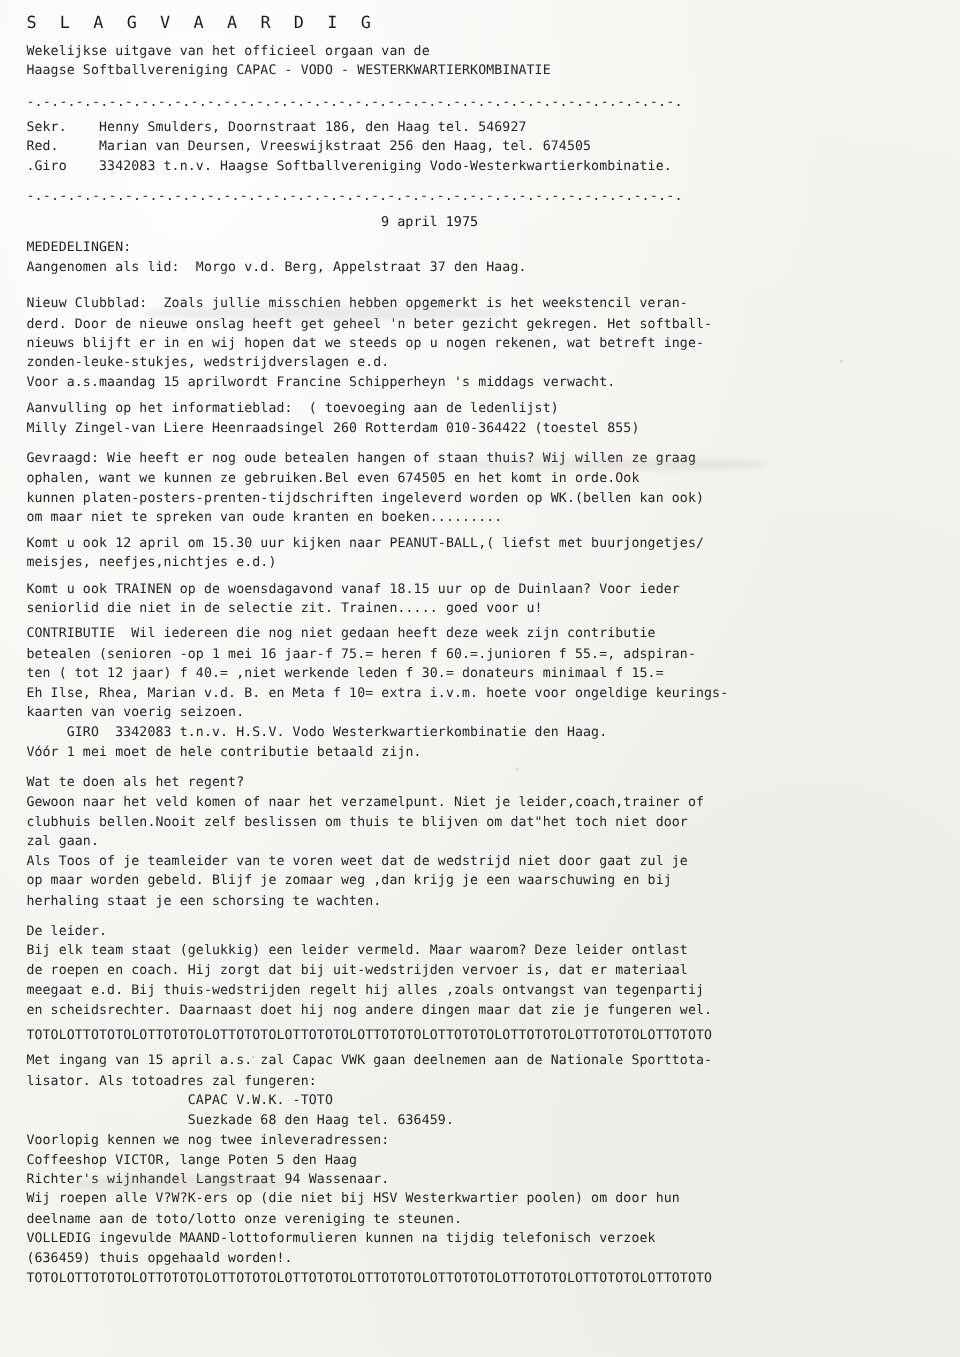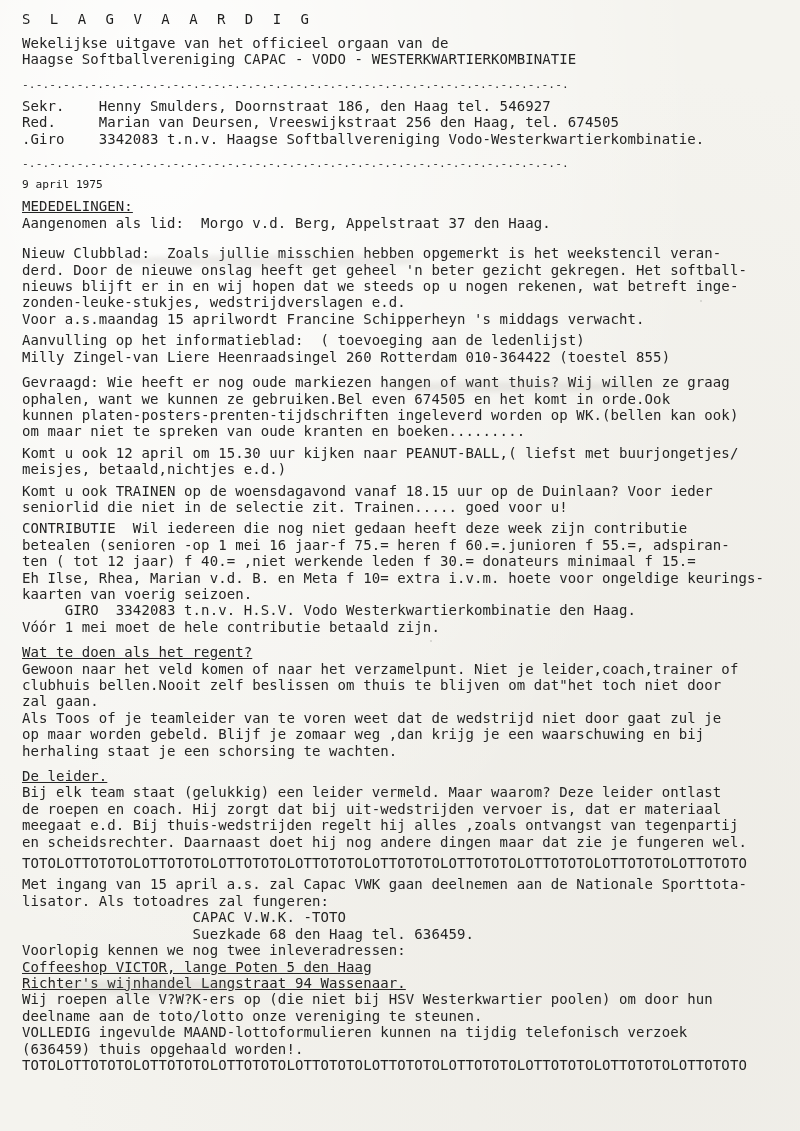--- a/index.html
+++ b/index.html
@@ -26,45 +26,45 @@
       radial-gradient(ellipse at 85% 85%, rgba(236,234,228,0.8), rgba(244,243,238,0) 65%),
       #f4f3ee;
   }
   .content {
     position: absolute;
     left: 22px;
     top: 8px;
     width: 760px;
   }
   .ln {
-    font-size: 14px;
+    font-size: 11px;
     line-height: 16.4px;
     white-space: pre;
     letter-spacing: 0.1px;
     color: #242424;
   }
   .title {
     font-size: 14px;
     letter-spacing: 5.5px;
     line-height: 22px;
     color: #1d1d1d;
     white-space: pre;
   }
-  .u { text-decoration: underline; }
+  .u { }
   .dotrule {
     font-size: 11.2px;
     line-height: 16px;
     white-space: pre;
     letter-spacing: 0.1px;
     color: #2a2a2a;
   }
   .blank { height: 9px; }
   .blank-sm { height: 5px; }
   .right {
-    text-align: left;
+    text-align: center;
     font-size: 11.2px;
     line-height: 16.4px;
     white-space: pre;
     padding-right: 88px;
   }
   
   .speck {
     position: absolute;
     background: rgba(120,118,110,0.28);
     border-radius: 50%;
@@ -125,27 +125,27 @@
     <div class="ln">zonden-leuke-stukjes, wedstrijdverslagen e.d.</div>
     <div class="ln">Voor a.s.maandag 15 aprilwordt Francine Schipperheyn 's middags verwacht.</div>
 
     <div class="blank-sm"></div>
 
     <div class="ln">Aanvulling op het informatieblad:  ( toevoeging aan de ledenlijst)</div>
     <div class="ln">Milly Zingel-van Liere Heenraadsingel 260 Rotterdam 010-364422 (toestel 855)</div>
 
     <div class="blank"></div>
 
-    <div class="ln">Gevraagd: Wie heeft er nog oude markiezen hangen of want thuis? Wij willen ze graag</div>
+    <div class="ln">Gevraagd: Wie heeft er nog oude betealen hangen of staan thuis? Wij willen ze graag</div>
     <div class="ln">ophalen, want we kunnen ze gebruiken.Bel even 674505 en het komt in orde.Ook</div>
     <div class="ln">kunnen platen-posters-prenten-tijdschriften ingeleverd worden op WK.(bellen kan ook)</div>
     <div class="ln">om maar niet te spreken van oude kranten en boeken.........</div>
     <div class="blank-sm"></div>
     <div class="ln">Komt u ook 12 april om 15.30 uur kijken naar PEANUT-BALL,( liefst met buurjongetjes/</div>
-    <div class="ln">meisjes, betaald,nichtjes e.d.)</div>
+    <div class="ln">meisjes, neefjes,nichtjes e.d.)</div>
     <div class="blank-sm"></div>
     <div class="ln">Komt u ook TRAINEN op de woensdagavond vanaf 18.15 uur op de Duinlaan? Voor ieder</div>
     <div class="ln">seniorlid die niet in de selectie zit. Trainen..... goed voor u!</div>
 
     <div class="blank-sm"></div>
 
     <div class="ln">CONTRIBUTIE  Wil iedereen die nog niet gedaan heeft deze week zijn contributie</div>
     <div class="ln">betealen (senioren -op 1 mei 16 jaar-f 75.= heren f 60.=.junioren f 55.=, adspiran-</div>
     <div class="ln">ten ( tot 12 jaar) f 40.= ,niet werkende leden f 30.= donateurs minimaal f 15.=</div>
     <div class="ln">Eh Ilse, Rhea, Marian v.d. B. en Meta f 10= extra i.v.m. hoete voor ongeldige keurings-</div>

